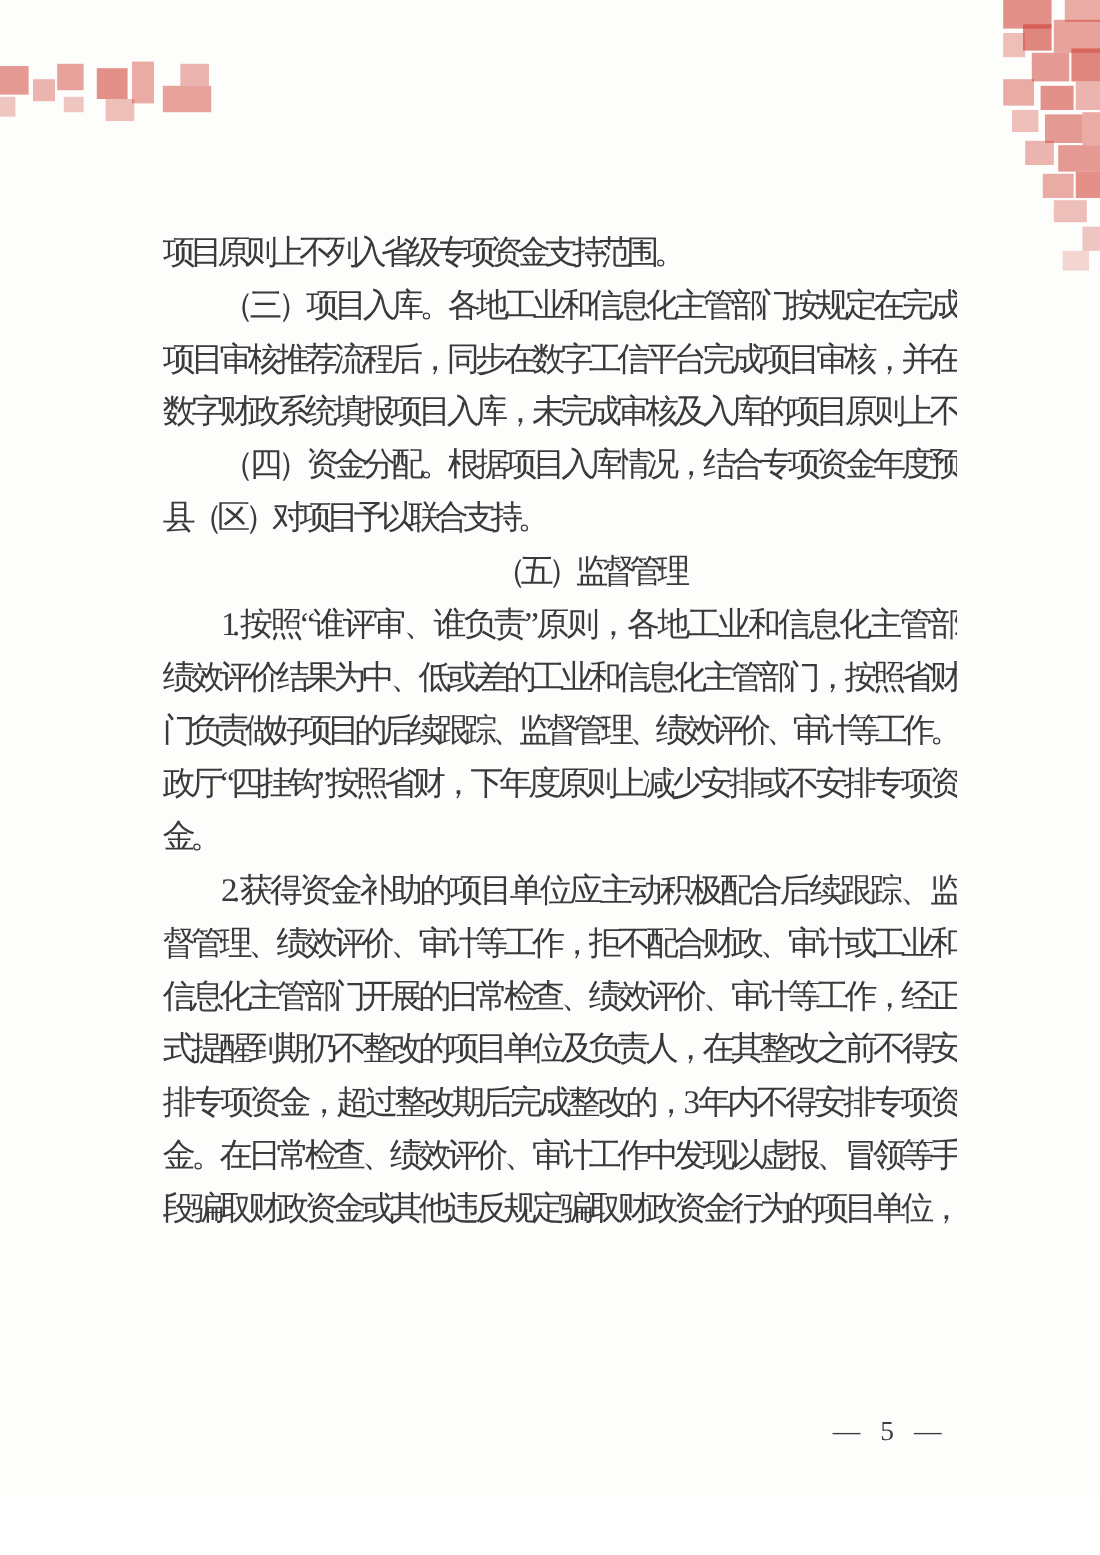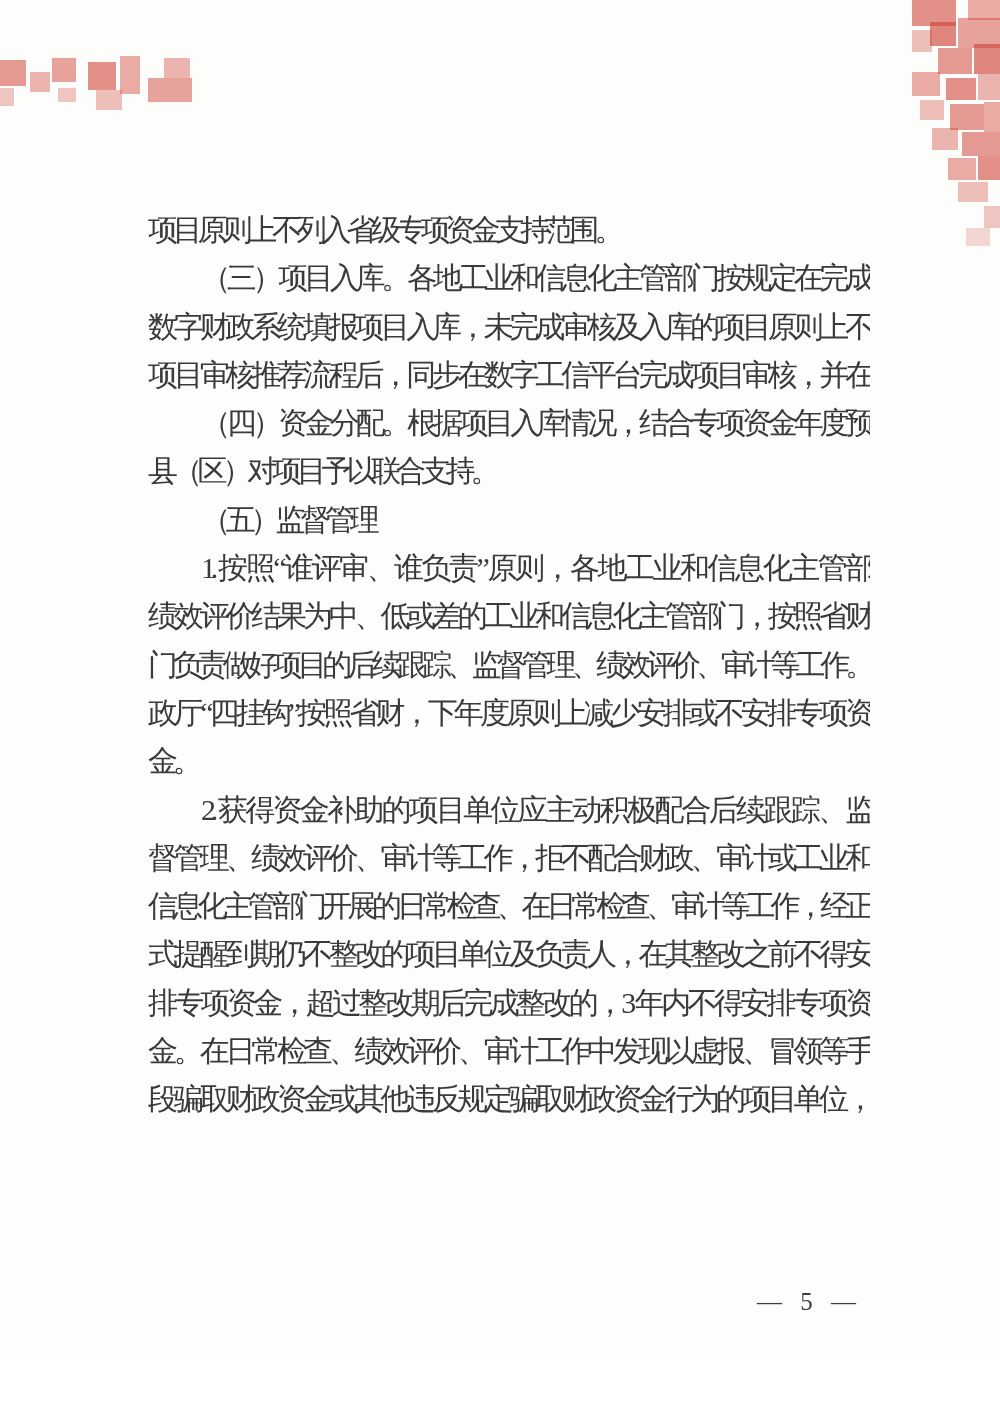--- a/index.html
+++ b/index.html
@@ -30,21 +30,21 @@
     overflow:visible;
   }
   .line.j {
     white-space:normal;
     text-align:justify;
     text-align-last:justify;
     text-justify:inter-character;
     height:48.3px;
     overflow:hidden;
   }
-  .line.ind { text-indent:53px; }
+  .line.ind { text-indent:53px;text-align:center; }
   
   .page-number {
     position:absolute;
     top:1282px;
     right:138px;
     font-size:25px;
     letter-spacing:6px;
     color:#3d3d3d;
     line-height:40px;
   }
@@ -88,33 +88,33 @@
       <div class="px" style="left: 948px; top: 158px; width: 28px; height: 22px; opacity: 0.45; background: rgb(208, 71, 58);"></div>
       <div class="px" style="left: 978px; top: 156px; width: 22px; height: 24px; opacity: 0.6; background: rgb(208, 71, 58);"></div>
       <div class="px" style="left: 958px; top: 182px; width: 30px; height: 20px; opacity: 0.35; background: rgb(208, 71, 58);"></div>
       <div class="px" style="left: 984px; top: 206px; width: 16px; height: 22px; opacity: 0.3; background: rgb(208, 71, 58);"></div>
       <div class="px" style="left: 966px; top: 228px; width: 24px; height: 18px; opacity: 0.22; background: rgb(208, 71, 58);"></div>
     </div>
 
   <div class="text-column" style="color: rgb(58, 58, 58);">
       <div class="line">项目原则上不列入省级专项资金支持范围。</div>
       <div class="line j ind">（三）项目入库。各地工业和信息化主管部门按规定在完成</div>
+      <div class="line j">项目审核推荐流程后，同步在数字工信平台完成项目审核，并在</div>
       <div class="line j">数字财政系统填报项目入库，未完成审核及入库的项目原则上不</div>
-      <div class="line j">项目审核推荐流程后，同步在数字工信平台完成项目审核，并在</div>
       <div class="line j ind">（四）资金分配。根据项目入库情况，结合专项资金年度预</div>
       <div class="line">县（区）对项目予以联合支持。</div>
       <div class="line ind">（五）监督管理</div>
       <div class="line j ind">1. 按照“谁评审、谁负责”原则，各地工业和信息化主管部</div>
       <div class="line j">绩效评价结果为中、低或差的工业和信息化主管部门，按照省财</div>
       <div class="line j">门负责做好项目的后续跟踪、监督管理、绩效评价、审计等工作。</div>
       <div class="line j">政厅“四挂钩”按照省财，下年度原则上减少安排或不安排专项资</div>
       <div class="line">金。</div>
       <div class="line j ind">2. 获得资金补助的项目单位应主动积极配合后续跟踪、监</div>
       <div class="line j">督管理、绩效评价、审计等工作，拒不配合财政、审计或工业和</div>
-      <div class="line j">信息化主管部门开展的日常检查、在日常检查、审计等工作，经正</div>
+      <div class="line j">信息化主管部门开展的日常检查、绩效评价、审计等工作，经正</div>
       <div class="line j">式提醒到期仍不整改的项目单位及负责人，在其整改之前不得安</div>
       <div class="line j">排专项资金，超过整改期后完成整改的，3 年内不得安排专项资</div>
       <div class="line j">金。在日常检查、绩效评价、审计工作中发现以虚报、冒领等手</div>
       <div class="line j">段骗取财政资金或其他违反规定骗取财政资金行为的项目单位，</div>
     </div>
 
   <div class="page-number">— 5 —</div>
 
 </div>
 

